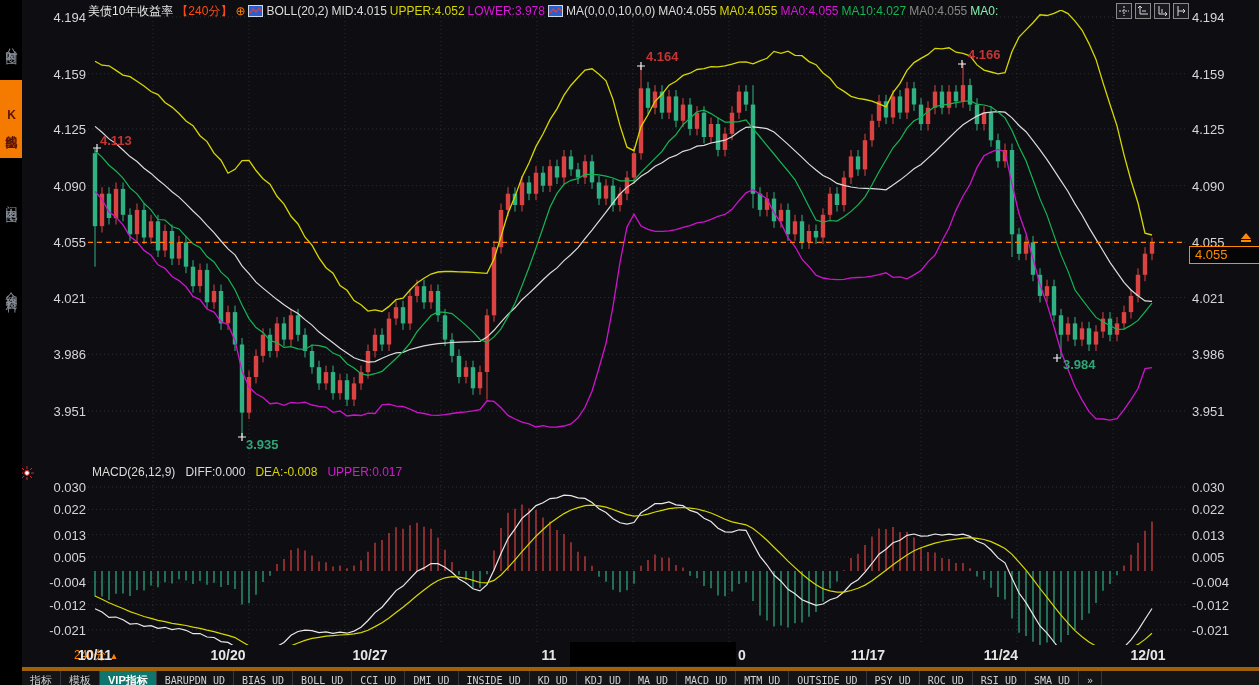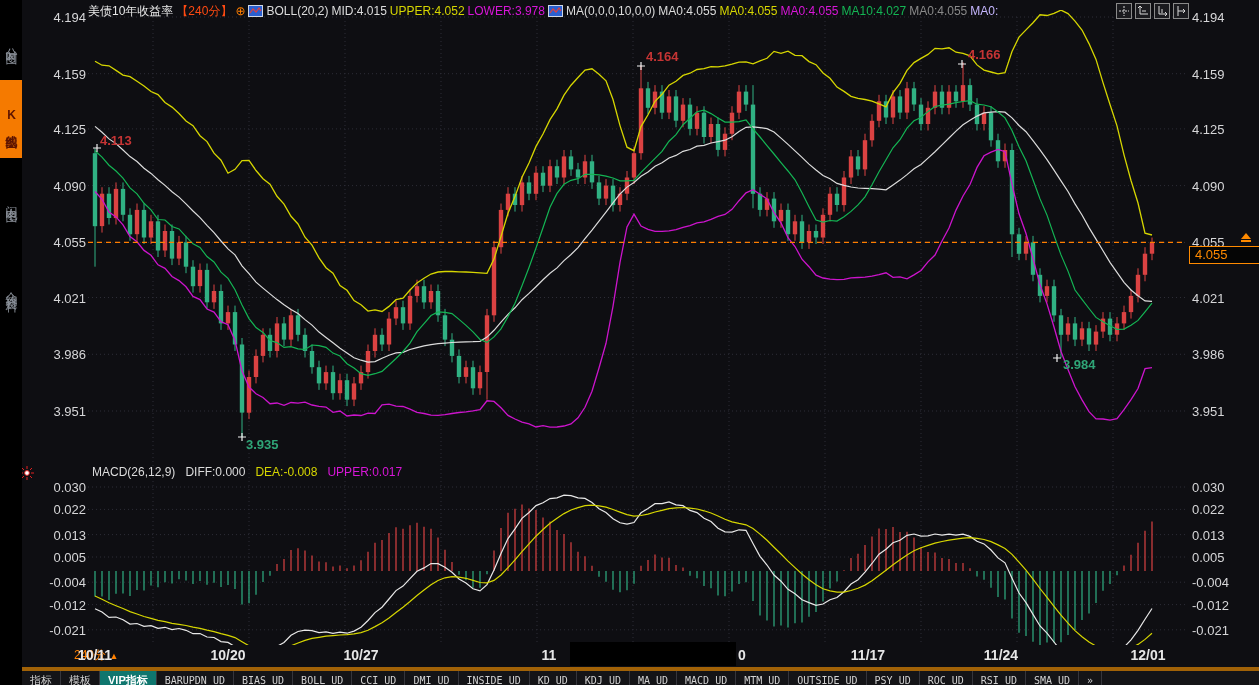--- a/index.html
+++ b/index.html
@@ -602,21 +602,21 @@
           <rect x="0.5" y="0.5" width="14" height="11" fill="#2a5fd0" stroke="#cfd6e4"></rect>
           <polyline points="2,8 5,4 8,7 11,3 13,6" fill="none" stroke="#e04040" stroke-width="1.2"></polyline>
         </svg>
     </span>
     <span class="c-white">MA(0,0,0,10,0,0)</span>
     <span style="color:#dcdcdc">MA0:4.055</span>
     <span style="color:#d6d600">MA0:4.055</span>
     <span style="color:#d816d8">MA0:4.055</span>
     <span style="color:#14b554">MA10:4.027</span>
     <span style="color:#8a8a8a">MA0:4.055</span>
-    <span style="color:#c4b5fd">MA0:</span>
+    <span style="color:#86efac">MA0:</span>
   </div>
 
   <div id="tr-btns">
     <div class="tbtn">
       <svg width="10" height="10">
           <line x1="5" y1="0" x2="5" y2="10" stroke="#d8d8d8" stroke-dasharray="2 1"></line>
           <line x1="0" y1="5" x2="10" y2="5" stroke="#d8d8d8" stroke-dasharray="2 1"></line>
         </svg>
     </div>
     <div class="tbtn">
@@ -670,21 +670,21 @@
     </div>
   <div id="price-badge">4.055</div>
 
   <div id="period-cell">
     <span>240分</span>
     <span style="font-size:9px;">▲</span>
   </div>
   <div id="date-labels">
       <div class="datelab" style="left: 63px;">10/11</div>
       <div class="datelab" style="left: 196px;">10/20</div>
-      <div class="datelab" style="left: 329px;">10/27</div>
+      <div class="datelab" style="left: 338px;">10/27</div>
       <div class="datelab" style="left: 517px;">11</div>
       <div class="datelab" style="left: 710px;">0</div>
       <div class="datelab" style="left: 836px;">11/17</div>
       <div class="datelab" style="left: 969px;">11/24</div>
       <div class="datelab" style="left: 1116px; text-align: center;">12/01</div>
     </div>
   <div id="redact-box"></div>
 
 
   <div id="bottom-bar">

